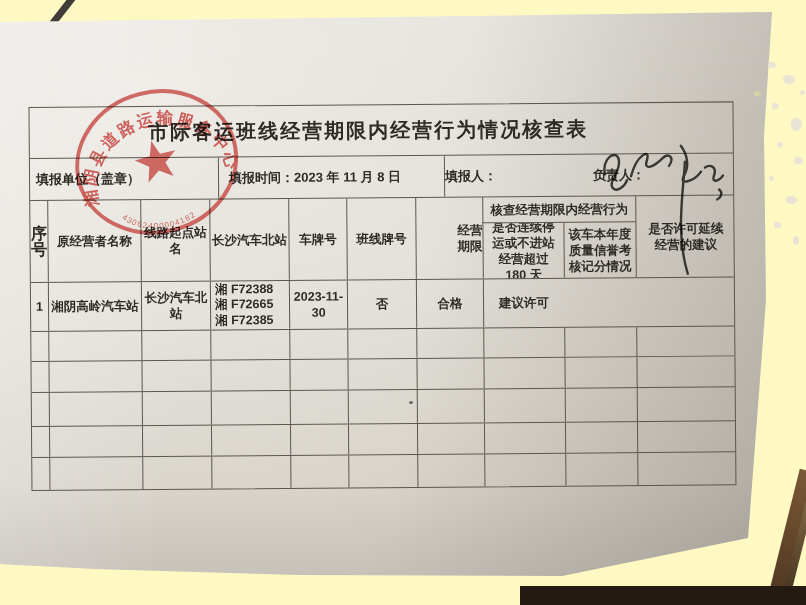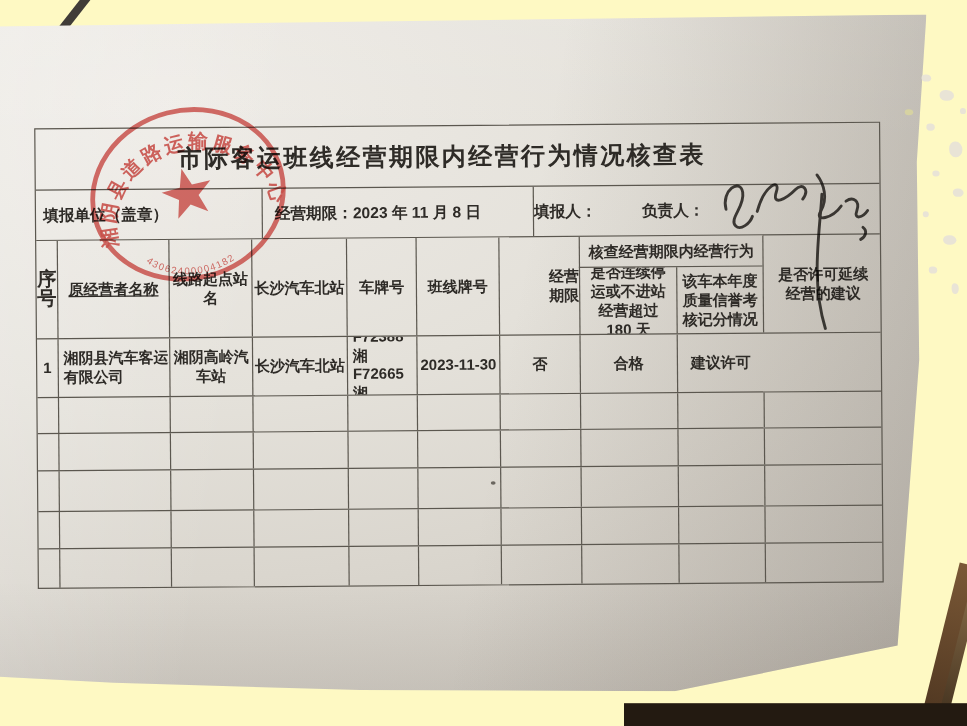--- a/index.html
+++ b/index.html
@@ -48,28 +48,28 @@
   .row{border-top:1px solid var(--line);}
   .row:first-child{border-top:none;}
   .title-row{height:50px;display:flex;align-items:center;justify-content:center;padding-right:26px;}
   .form-title{font-size:20px;font-weight:700;letter-spacing:2px;}
   .info-row{height:42px;display:grid;grid-template-columns:188px 226px 291px;font-size:13px;font-weight:700;}
   .ic{display:flex;align-items:center;border-left:1px solid var(--line);overflow:hidden;}
   .ic.first{border-left:none;padding-left:6px;}
   .ic.time{padding-left:10px;}
   .ic.people{position:relative;}
   .lbl-reporter{}
-  .lbl-manager{margin-left:38px;}
+  .lbl-manager{margin-left:96px;}
 
   .header-grid{display:grid;grid-template-columns:var(--cols);grid-template-rows:26px 55px;font-weight:700;}
   .c{display:flex;align-items:center;justify-content:center;text-align:center;border-left:1px solid var(--line);overflow:hidden;font-size:12.5px;line-height:16px;}
   .c.first{border-left:none;}
   .hc{grid-row:1/3;}
   .h1{grid-column:1;font-size:16px;padding:0 1px;}
-  .h2{grid-column:2;text-decoration:underline;}.h3{grid-column:3;}.h4{grid-column:4;}.h5{grid-column:5;}.h6{grid-column:6;}.h7{grid-column:7;padding-left:41px;}
+  .h2{grid-column:2;}.h3{grid-column:3;}.h4{grid-column:4;}.h5{grid-column:5;}.h6{grid-column:6;}.h7{grid-column:7;padding-left:41px;}
   .gh{grid-column:8/10;grid-row:1;border-bottom:1px solid var(--line);font-size:12.5px;}
   .gs1{grid-column:8;grid-row:2;padding:0 3px;}
   .gs2{grid-column:9;grid-row:2;padding:0 3px;}
   .h10{grid-column:10;grid-row:1/3;padding:0 6px;}
 
   .body-grid{display:grid;grid-template-columns:var(--cols);font-weight:600;}
   .r-data{height:49px;}
   .cell-left{justify-content:flex-start;text-align:left;padding-left:4px;}
   .pre{white-space:pre-line;line-height:15.5px;font-size:12.5px;}
   .h30{height:30px;}.h31{height:31px;}.h34{height:34px;}.h33{height:33px;}
@@ -95,21 +95,21 @@
 
       <div class="row title-row">
         <div class="form-title">市际客运班线经营期限内经营行为情况核查表</div>
       </div>
 
       <div class="row info-row">
         <div class="ic first">
           <span>填报单位（盖章）</span>
         </div>
         <div class="ic time">
-          <span>经营期限：</span>
+          <span>填报时间：</span>
           <span>2023 年 11 月 8 日</span>
         </div>
         <div class="ic people">
           <span class="lbl-reporter">填报人：</span>
           <span class="lbl-manager">负责人：</span>
         </div>
       </div>
 
       <div class="row header-grid">
         <div class="c first hc h1">序号</div>
@@ -120,21 +120,20 @@
         <div class="c hc h5">车牌号</div>
         <div class="c hc h7">经营期限</div>
         <div class="c gh">核查经营期限内经营行为</div>
         <div class="c gs1">是否连续停运或不进站经营超过 180 天</div>
         <div class="c gs2">该车本年度质量信誉考核记分情况</div>
         <div class="c h10">是否许可延续经营的建议</div>
       </div>
 
       <div class="row body-grid r-data">
         <div class="c first">1</div>
-        <div class="c cell-left">湘阴县汽车客运有限公司</div>
         <div class="c">湘阴高岭汽车站</div>
         <div class="c">长沙汽车北站</div>
         <div class="c cell-left pre">湘 F72388
 湘 F72665
 湘 F72385</div>
         <div class="c">2023-11-30</div>
         <div class="c">否</div>
         <div class="c">合格</div>
         <div class="c">建议许可</div>
       </div>

